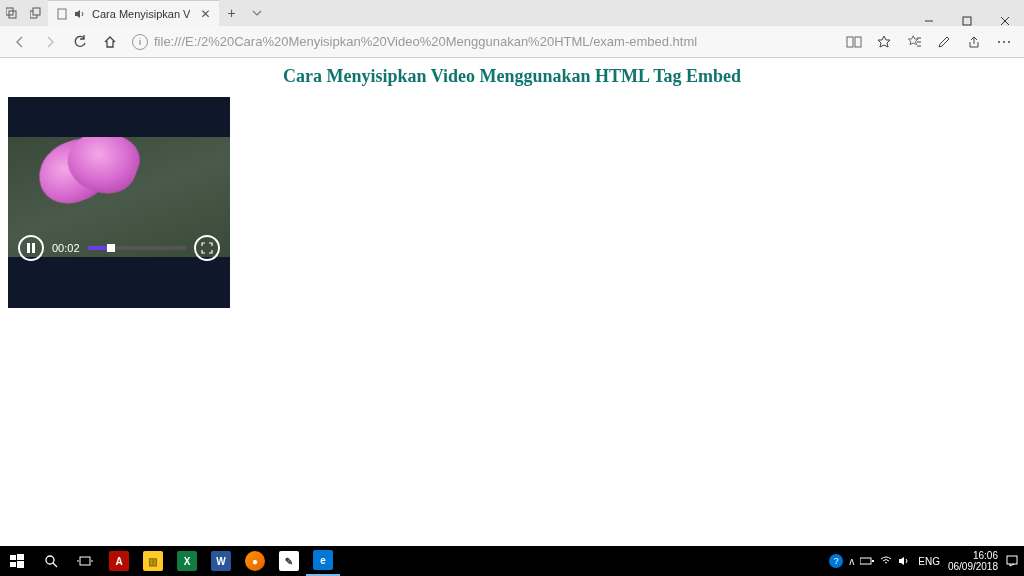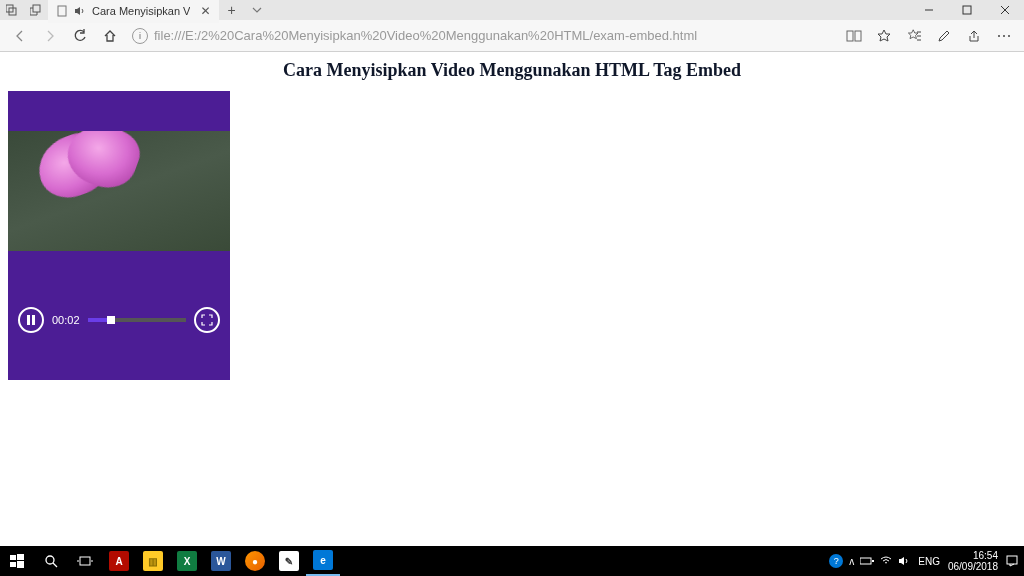--- a/index.html
+++ b/index.html
@@ -1,38 +1,38 @@
 <!DOCTYPE html>
 <html><head>
 <meta charset="utf-8">
 <style>
   * { margin: 0; padding: 0; box-sizing: border-box; font-family: "Segoe UI", Arial, sans-serif; }
   html, body { width: 1024px; height: 576px; overflow: hidden; background: #fff; }
   
-  .titlebar { height: 20px; background: #e6e6e6; display: flex; align-items: center; }
+  .titlebar { height: 26px; background: #e6e6e6; display: flex; align-items: flex-end; }
   .titlebar-left { display: flex; align-items: center; }
   .tb-btn { width: 24px; display: flex; align-items: center; justify-content: center; color: #444; }
   .tab { background: #f5f5f5; border-top: 1px solid #ccc; display: flex; align-items: center; padding: 0 8px; gap: 6px; height: 26px; min-width: 140px; font-size: 11px; color: #333; }
   .tab-title { max-width: 100px; overflow: hidden; white-space: nowrap; text-overflow: clip; }
   .tab-x { color: #555; font-size: 12px; margin-left: 4px; }
   .newtab { width: 26px; display: flex; align-items: center; justify-content: center; color: #555; font-size: 14px; }
   .titlebar-right { margin-left: auto; display: flex; }
   .win-btn { width: 38px; display: flex; align-items: center; justify-content: center; color: #333; }
   
   .toolbar { height: 32px; background: #f7f7f7; border-bottom: 1px solid #d0d0d0; display: flex; align-items: center; padding: 0 6px; gap: 2px; }
   .nav-btn { width: 28px; height: 28px; display: flex; align-items: center; justify-content: center; color: #888; }
   .nav-btn.enabled { color: #333; }
   .url-wrap { flex: 0 0 500px; display: flex; align-items: center; gap: 6px; margin-left: 6px; }
   .info-icn { width: 16px; height: 16px; border: 1px solid #999; border-radius: 50%; display: flex; align-items: center; justify-content: center; font-size: 9px; color: #666; }
   .url { font-size: 13px; color: #999; white-space: nowrap; overflow: hidden; }
   .toolbar-right { margin-left: auto; display: flex; align-items: center; gap: 2px; }
   
   .page { background: #fff; height: calc(100% - 26px - 32px - 30px); padding: 8px; }
-  .page h2 { text-align: center; font-family: Georgia, "Times New Roman", serif; font-size: 18px; font-weight: bold; color: #0f172a; margin-bottom: 10px; }
-  .video-box { width: 222px; height: 289px; background: #4c1d95; position: relative; }
+  .page h2 { text-align: center; font-family: Georgia, "Times New Roman", serif; font-size: 18px; font-weight: bold; color: #0f766e; margin-bottom: 10px; }
+  .video-box { width: 222px; height: 211px; background: #0f172a; position: relative; }
   .video-frame { position: absolute; left: 0; right: 0; top: 40px; height: 120px; overflow: hidden; background: linear-gradient(160deg, #3a4a3a 0%, #4a5a4a 50%, #3a4a38 100%); }
   .wing { position: absolute; width: 70px; height: 60px; background: radial-gradient(ellipse at 40% 40%, #f4a8e8 0%, #d86cd0 50%, #b84ab0 80%, transparent 100%); border-radius: 60% 40% 50% 50%; transform: rotate(-20deg); filter: blur(0.5px); }
   .wing.w1 { left: 30px; top: 5px; }
   .wing.w2 { left: 60px; top: -5px; transform: rotate(20deg); }
   .controls { position: absolute; left: 0; right: 0; bottom: 40px; height: 40px; display: flex; align-items: center; padding: 0 10px; gap: 8px; }
   .pause-btn { width: 26px; height: 26px; border: 2px solid #fff; border-radius: 50%; display: flex; align-items: center; justify-content: center; gap: 2px; }
   .pause-btn span { width: 3px; height: 10px; background: #fff; }
   .time { color: #fff; font-size: 11px; }
   .progress { flex: 1; height: 4px; background: #555; position: relative; }
   .prog-fill { position: absolute; left: 0; top: 0; bottom: 0; width: 20%; background: #6a3de8; }
@@ -260,21 +260,21 @@
         </span>
       <span>
           <svg width="12" height="10" viewBox="0 0 12 10">
             <path d="M1 3 L3 3 L6 1 L6 9 L3 7 L1 7 Z" fill="#fff"></path>
             <path d="M8 3 Q10 5 8 7" fill="none" stroke="#fff"></path>
           </svg>
         </span>
     </div>
     <span>ENG</span>
     <div class="clock">
-      <div>16:54</div>
+      <div>16:06</div>
       <div>06/09/2018</div>
     </div>
     <span>
         <svg width="12" height="12" viewBox="0 0 12 12">
           <rect x="1" y="1" width="10" height="8" fill="none" stroke="#fff"></rect>
           <path d="M4 9 L4 11 L8 9" fill="none" stroke="#fff"></path>
         </svg>
       </span>
   </div>
 </div>

